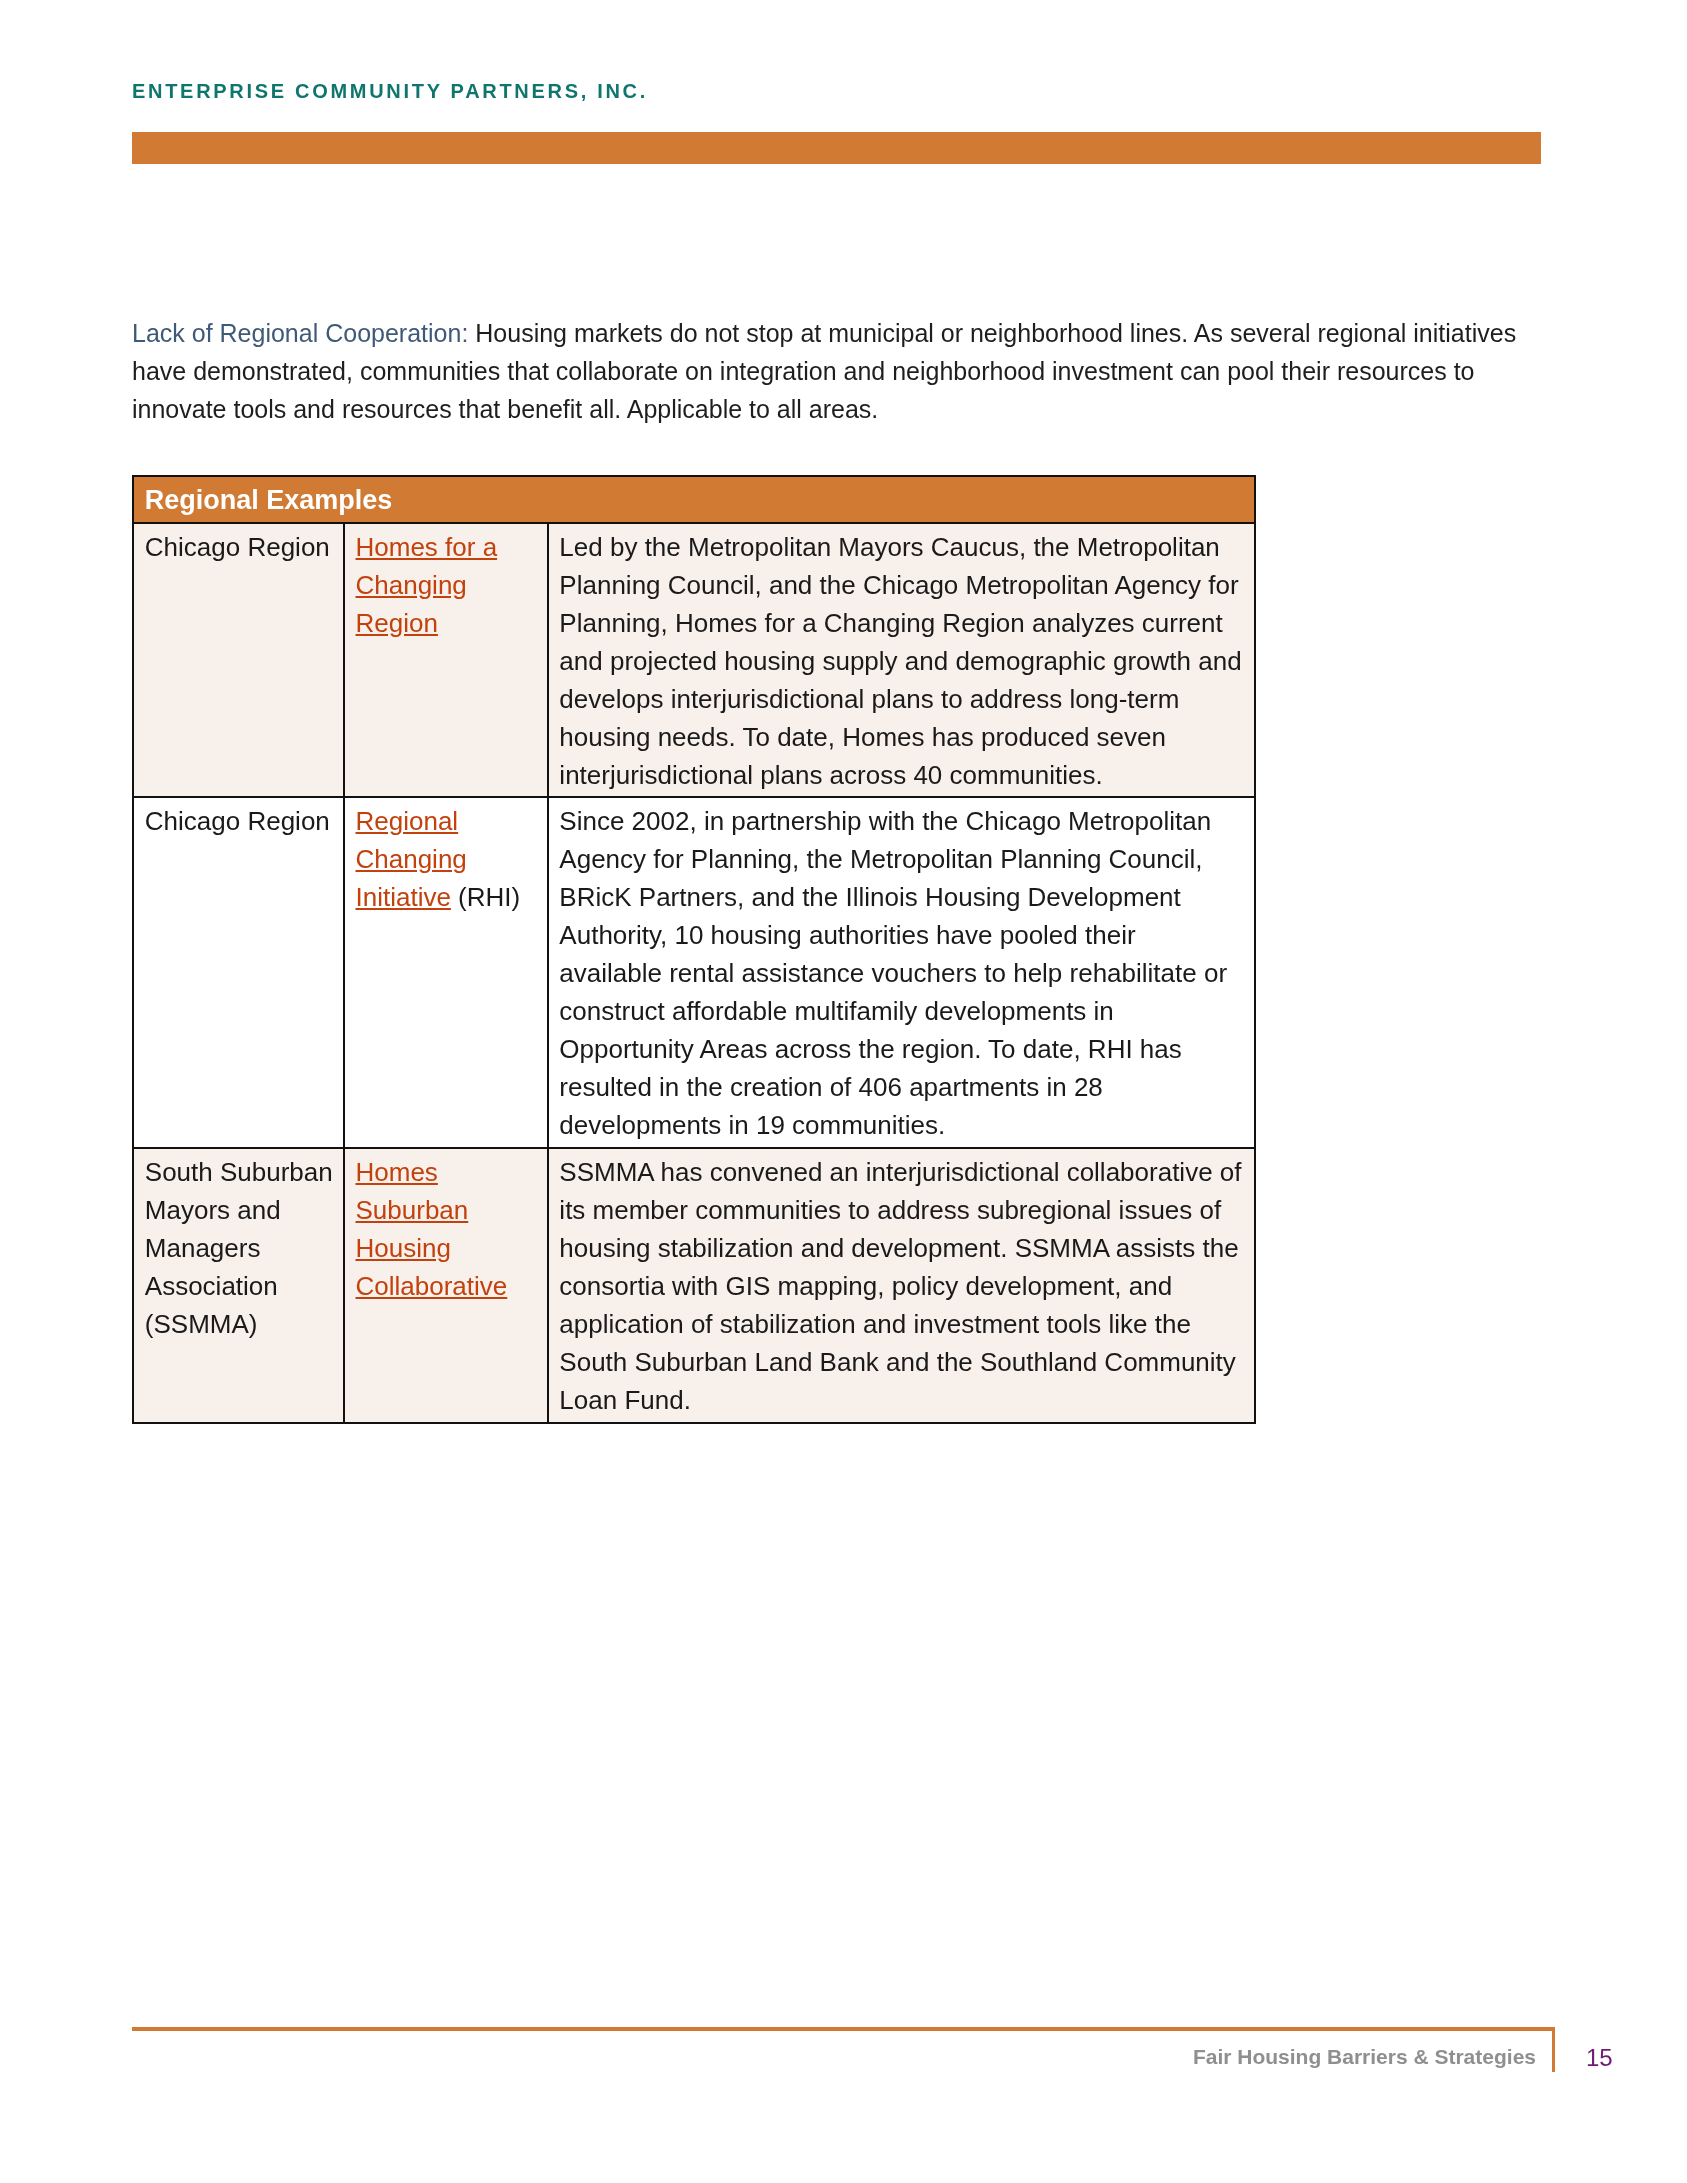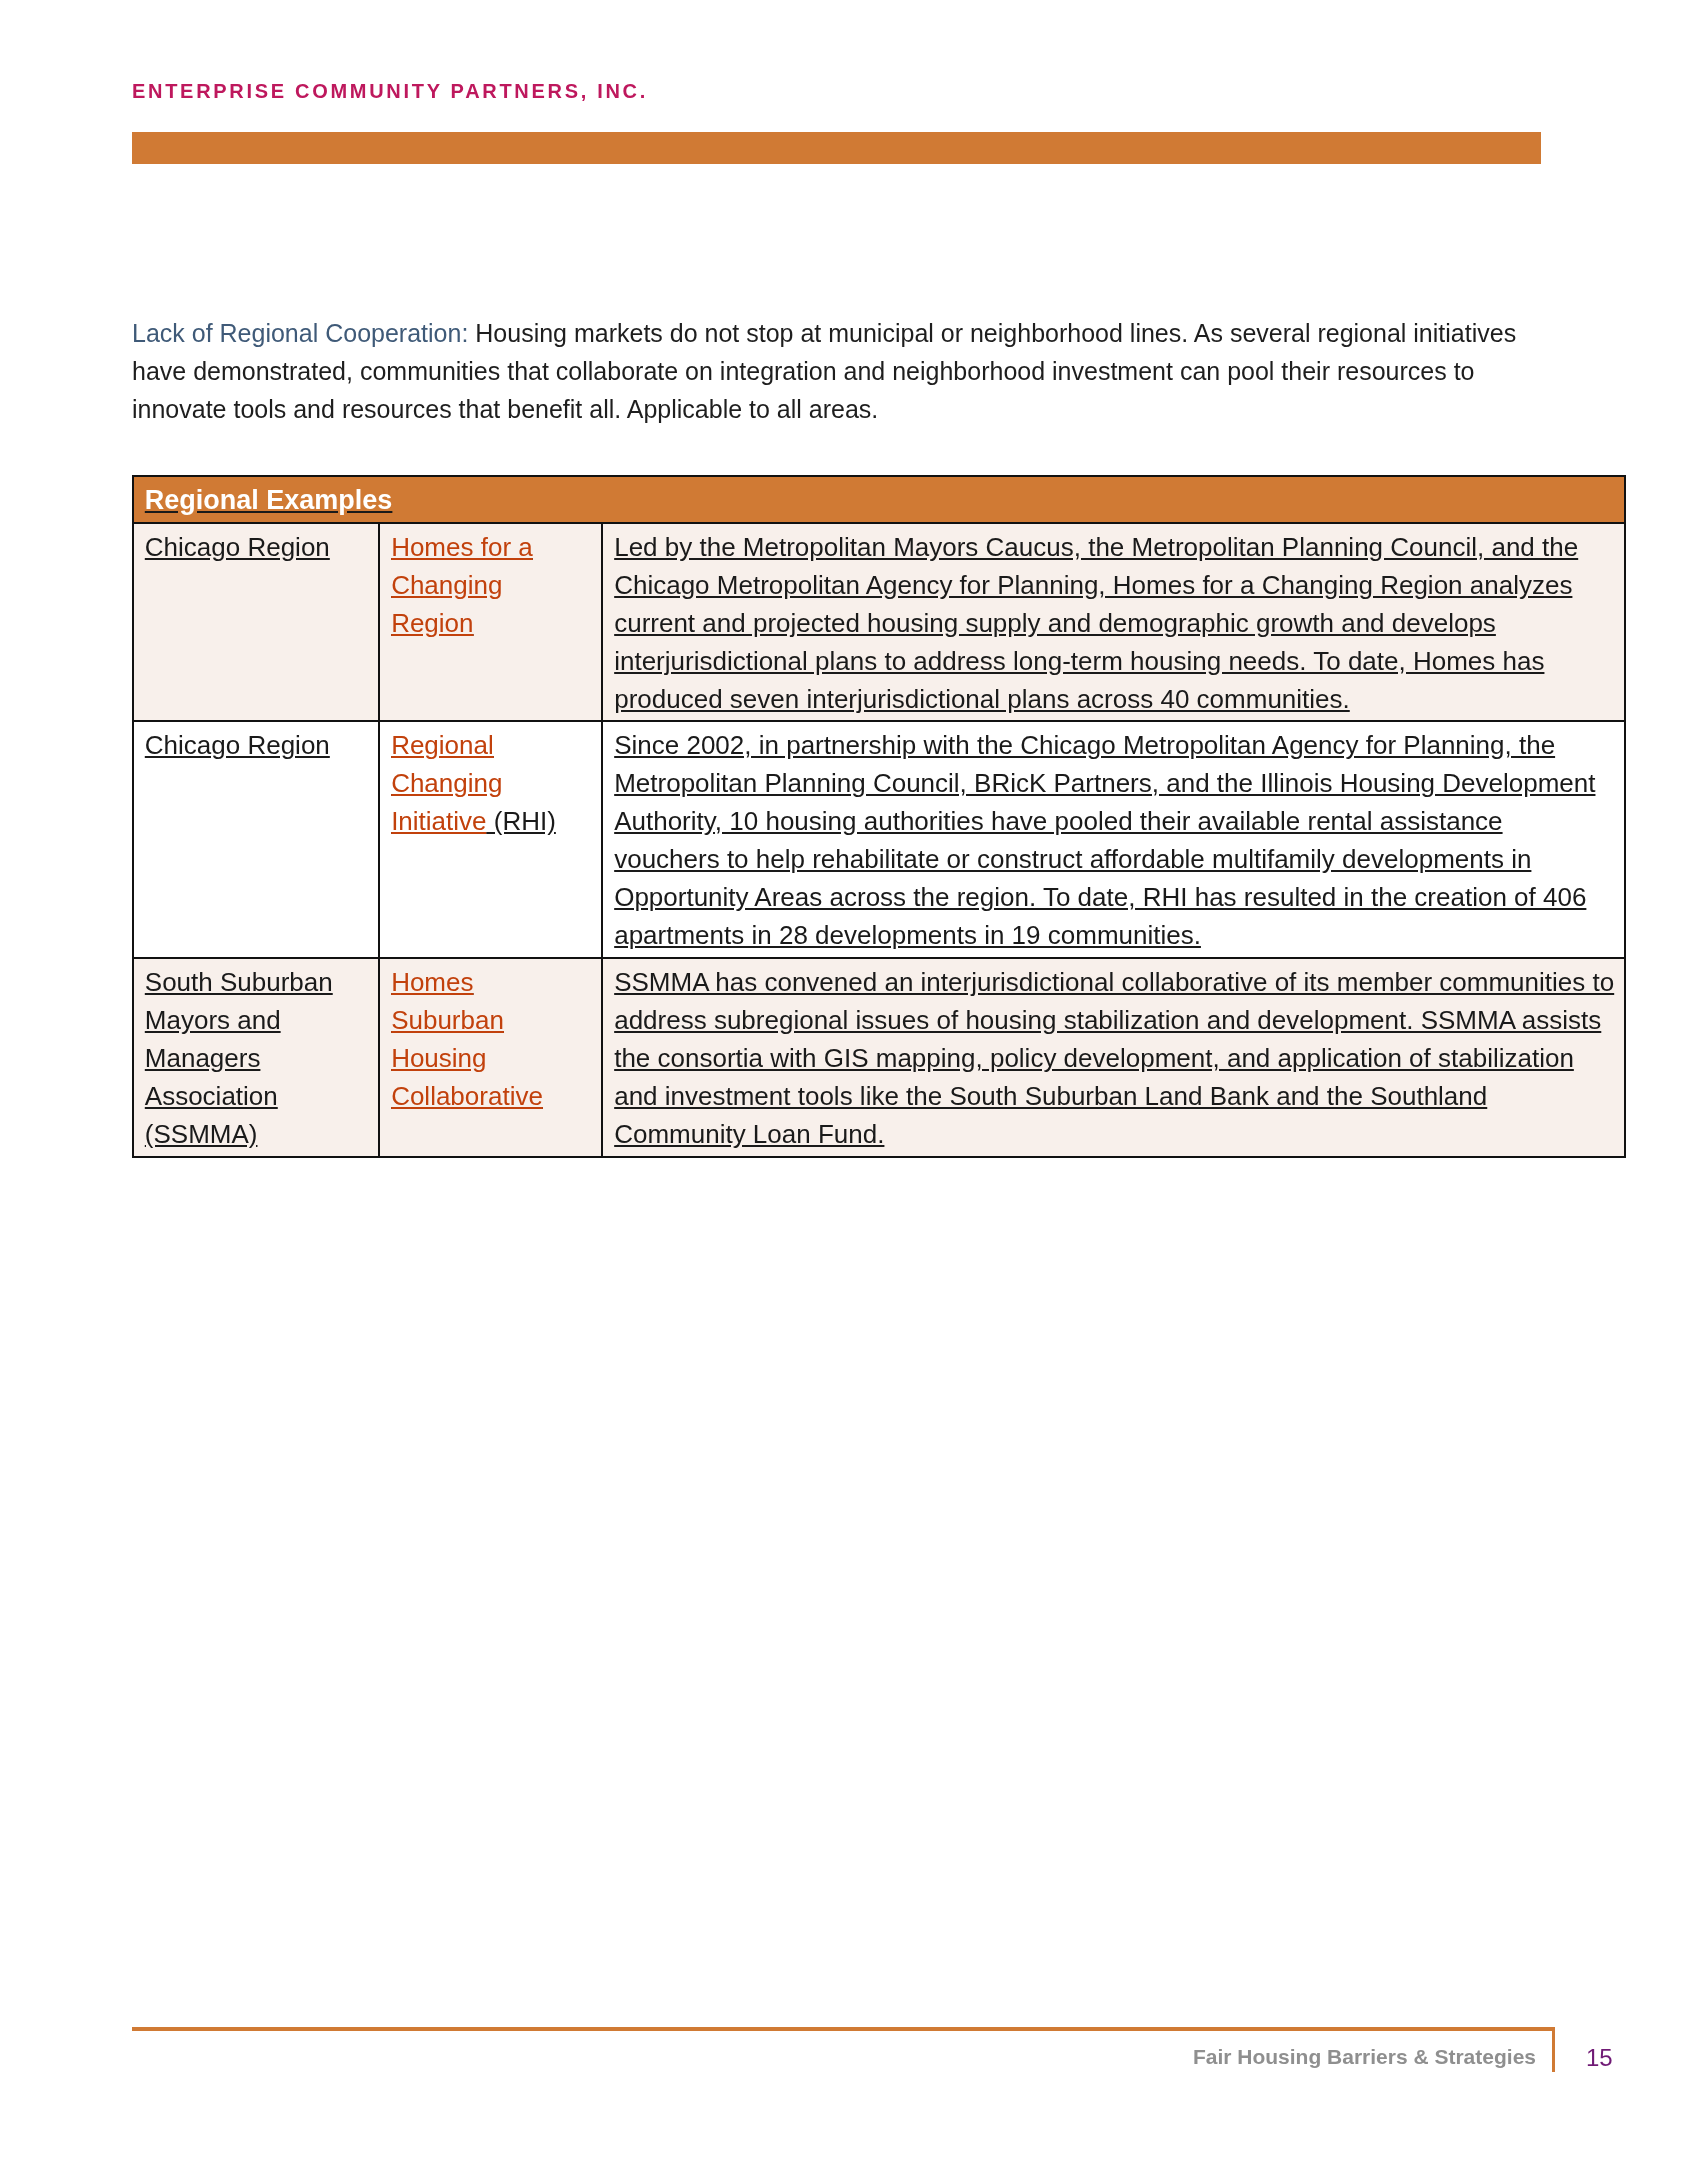--- a/index.html
+++ b/index.html
@@ -1,25 +1,25 @@
 <!DOCTYPE html>
 <html style="font-size:10.8px"><head>
 <meta charset="utf-8">
 <style>
   html, body { margin: 0; padding: 0; background: #ffffff; }
   body { width: 1687px; height: 2183px; position: relative; overflow: hidden;
          font-family: "Liberation Sans", "DejaVu Sans", sans-serif; color: #1a1a1a; }
   .running-head { position: absolute; left: 132px; top: 80px; font-size: 20px; font-weight: bold;
-                  letter-spacing: 2.7px; color: #be185d; text-transform: uppercase; }
+                  letter-spacing: 2.7px; color: #0f766e; text-transform: uppercase; }
   .top-bar { position: absolute; left: 132px; top: 132px; width: 1409px; height: 32px; background: #d07a34; }
   .intro { position: absolute; left: 132px; top: 289px; width: 1417px; font-size: 25px; line-height: 38px;
            color: #1e1e1e; font-weight: 300; }
   .intro .lead { color: #3f5a78; font-weight: normal; }
-  table.examples { position: absolute; left: 132px; top: 475px; width: 1494px; border-collapse: collapse;
-                   font-size: 26px; line-height: 38px; text-decoration: underline; }
+  table.examples { position: absolute; left: 132px; top: 475px; width: 1124px; border-collapse: collapse;
+                   font-size: 26px; line-height: 38px; }
   table.examples td, table.examples th { border: 2.7px solid #111; vertical-align: top; padding: 4px 9.4px 2.7px 10.8px; text-align: left; }
   .caption-row th { background: #d07a34; color: #ffffff; font-weight: bold; font-size: 27px; padding: 4px 10.8px; line-height: 38px; }
   .head-row th { background: #ffffff; color: #000; font-weight: bold; font-size: 27px; line-height: 39px; padding-top: 2.7px; padding-bottom: 2.7px; }
   tr.tinted td { background: #f8f0eb; }
   tr.plain td { background: #ffffff; }
   .col1 { width: 209px; }
   .col2 { width: 297px; }
   a.link { color: #c2410c; text-decoration: underline; margin-top: 48px; }
   .footer-line { position: absolute; left: 132px; top: 2027px; width: 1423px; height: 4px; background: #d07a34; }
   .footer-vline { position: absolute; left: 1552px; top: 2027px; width: 2.7px; height: 45px; background: #d07a34; }

